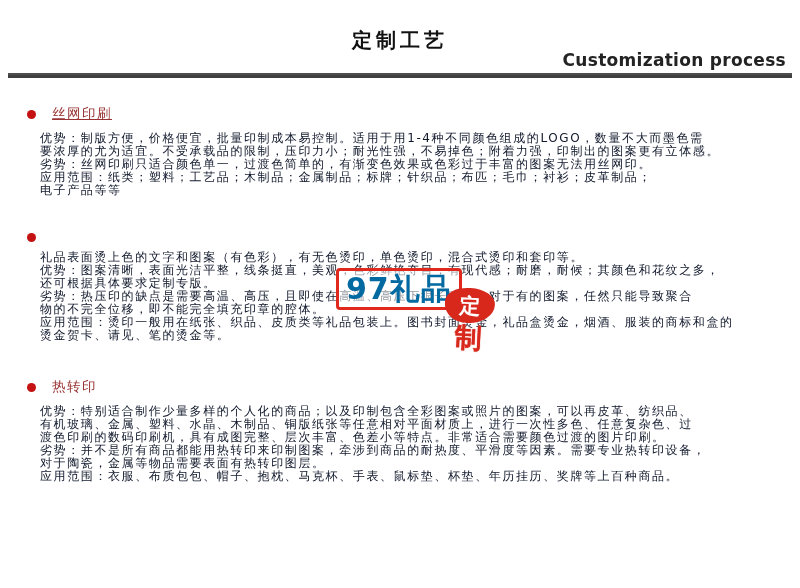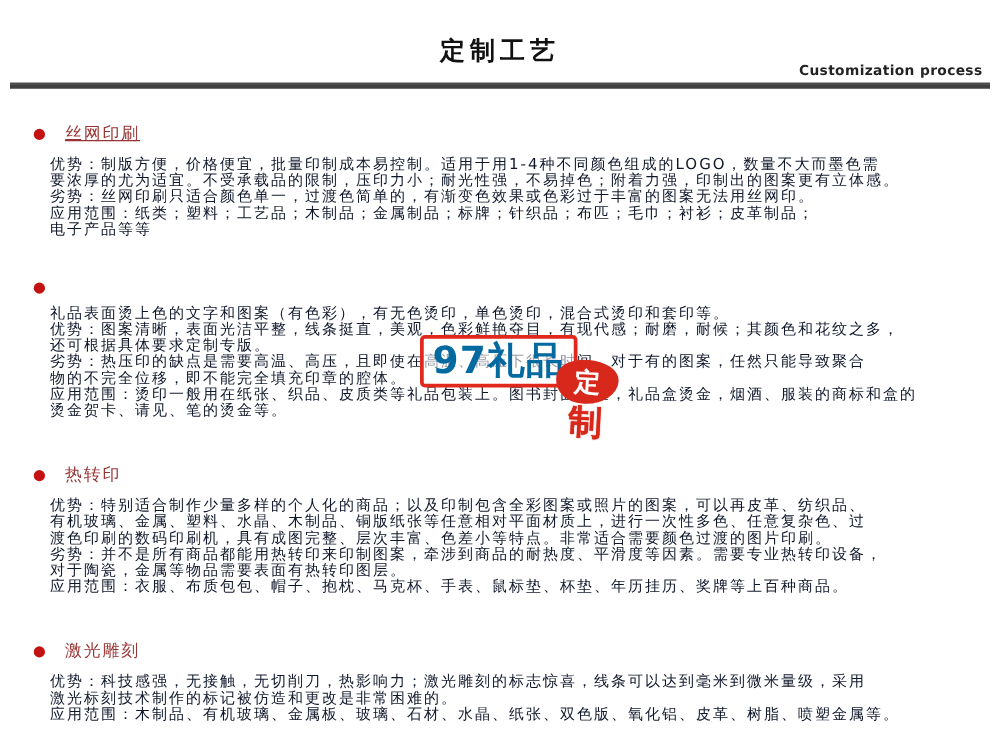--- a/index.html
+++ b/index.html
@@ -16,21 +16,21 @@
   .hdr { padding-top: 27px; }
   .hdr-title {
     text-align: center;
     font-size: 20px;
     font-weight: bold;
     letter-spacing: 4px;
     color: #111111;
   }
   .hdr-sub {
     text-align: right;
-    font-size: 11px;
+    font-size: 17px;
     font-weight: bold;
     color: #232323;
     margin: -4px 14px 3px 0;
     letter-spacing: 0.3px;
   }
   .hdr-rule {
     margin: 0 8px;
     height: 2px;
     border-top: 2px solid #4d4d4d;
     border-bottom: 3px solid #3f3f3f;
@@ -146,29 +146,20 @@
         <span class="sec-title">热转印</span>
       </div>
       <p class="sec-body">优势：特别适合制作少量多样的个人化的商品；以及印制包含全彩图案或照片的图案，可以再皮革、纺织品、
 有机玻璃、金属、塑料、水晶、木制品、铜版纸张等任意相对平面材质上，进行一次性多色、任意复杂色、过
 渡色印刷的数码印刷机，具有成图完整、层次丰富、色差小等特点。非常适合需要颜色过渡的图片印刷。
 劣势：并不是所有商品都能用热转印来印制图案，牵涉到商品的耐热度、平滑度等因素。需要专业热转印设备，
 对于陶瓷，金属等物品需要表面有热转印图层。
 应用范围：衣服、布质包包、帽子、抱枕、马克杯、手表、鼠标垫、杯垫、年历挂历、奖牌等上百种商品。</p>
     </div>
 
-    <div class="sec">
-      <div class="sec-head">
-        <span class="bullet"></span>
-        <span class="sec-title">激光雕刻</span>
-      </div>
-      <p class="sec-body">优势：科技感强，无接触，无切削刀，热影响力；激光雕刻的标志惊喜，线条可以达到毫米到微米量级，采用
-激光标刻技术制作的标记被仿造和更改是非常困难的。
-应用范围：木制品、有机玻璃、金属板、玻璃、石材、水晶、纸张、双色版、氧化铝、皮革、树脂、喷塑金属等。</p>
-    </div>
 
   </div>
 
   <div class="wm-box">97礼品</div>
 
   <div class="wm-seal">
     <div class="seal-blob">
       <span class="seal-top">定</span>
     </div>
     <span class="seal-bottom">制</span>

